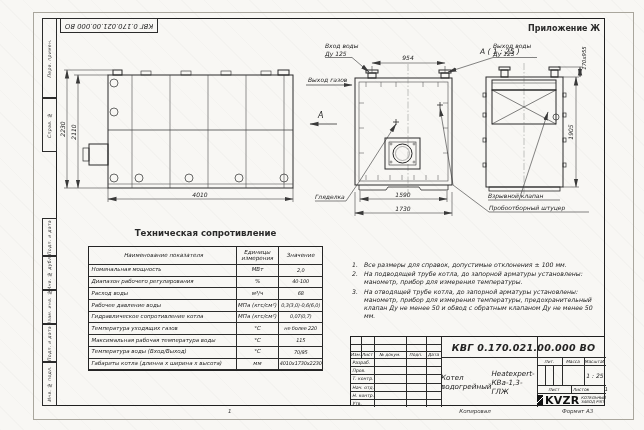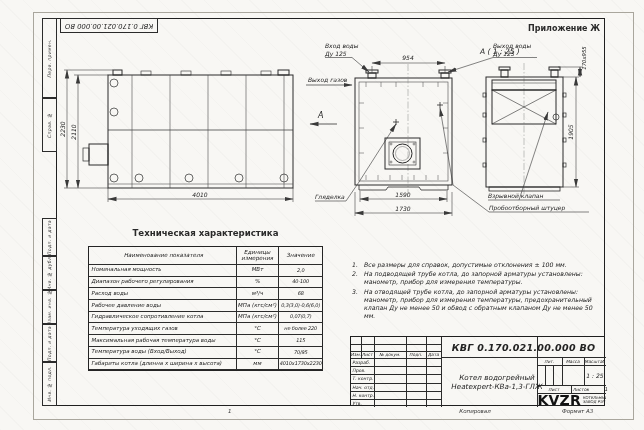--- a/index.html
+++ b/index.html
@@ -35,21 +35,21 @@
   .note .t{flex:1;font-size:6.2px;font-style:italic;color:#222;line-height:1.32;}
   
   #tb{left:350px;top:336px;width:255px;height:70px;border:1.5px solid #1f1f1f;}
   .tl{position:absolute;background:#2b2b2b;}
   .cell{position:absolute;display:flex;align-items:center;justify-content:center;font-style:italic;color:#222;overflow:hidden;}
   #tb-doc{font-size:9.5px;font-weight:600;letter-spacing:.3px;}
   .small{font-size:4.3px;}
   .role{justify-content:flex-start;padding-left:1.5px;font-size:4.5px;}
   #logo{gap:2px;}
   #logo .sq{width:10px;height:10px;background:#111;background-image:linear-gradient(135deg,#111 46%,#fff 46%,#fff 54%,#111 54%);}
-  #logo .kv{font-size:14px;font-weight:bold;font-style:normal;color:#111;letter-spacing:.2px;}
+  #logo .kv{font-size:11px;font-weight:bold;font-style:normal;color:#111;letter-spacing:.2px;}
   #logo .sub{display:flex;flex-direction:column;line-height:1.1;}
   #logo .sub span{font-size:3.8px;font-style:italic;color:#222;}
   .foot{font-size:5.5px;font-style:italic;color:#333;}
   svg text{font-family:"DejaVu Sans",sans-serif;font-style:italic;fill:#222;}
 </style>
 </head>
 <body>
 
 <div id="sheet">
 
@@ -264,21 +264,21 @@
       <line x1="432" y1="182" x2="504" y2="182" stroke="#333" stroke-width=".6"></line>
       <line x1="463" y1="182" x2="492" y2="94" stroke="#333" stroke-width=".6" marker-end="url(#arr)"></line>
     </g>
     <g>
       <text x="433" y="192" font-size="6">Пробоотборный штуцер</text>
       <line x1="433" y1="194" x2="533" y2="194" stroke="#333" stroke-width=".6"></line>
       <polyline points="433,194 397,167 384,90" fill="none" stroke="#333" stroke-width=".6" marker-end="url(#arr)"></polyline>
     </g>
   </svg>
 
-  <div id="spec-title" class="abs it">Техническая характеристика</div>
+  <div id="spec-title" class="abs it">Техническая сопротивление</div>
   <div id="spec" class="abs">
     <div class="c hd nm" style="justify-content:center;">Наименование показателя</div>
     <div class="c hd">Единицы измерения</div>
     <div class="c hd">Значение</div>
 
     <div class="c nm">Номинальная мощность</div>
     <div class="c">МВт</div>
     <div class="c vl">2,0</div>
 
     <div class="c nm">Диапазон рабочего регулирования</div>
@@ -363,21 +363,21 @@
 
     <div class="cell role" style="left:0;top:21px;width:23px;height:8px;">Разраб.</div>
     <div class="cell role" style="left:0;top:29px;width:23px;height:8px;">Пров.</div>
     <div class="cell role" style="left:0;top:37px;width:23px;height:9px;">Т. контр.</div>
     <div class="cell role" style="left:0;top:46px;width:23px;height:8px;">Нач. отд.</div>
     <div class="cell role" style="left:0;top:54px;width:23px;height:8px;">Н. контр.</div>
     <div class="cell role" style="left:0;top:62px;width:23px;height:8px;">Утв.</div>
 
     <div id="tb-doc" class="cell" style="left:90px;top:0;width:165px;height:20px;">КВГ 0.170.021.00.000 ВО</div>
 
-    <div class="cell" style="left:90px;top:20px;width:96px;height:50px;flex-direction:column;justify-content:center;line-height:1.25;font-size:7.2px;padding-left:8px;">
+    <div class="cell" style="left:90px;top:20px;width:96px;height:50px;flex-direction:row;justify-content:center;line-height:1.25;font-size:7.2px;">
       <span>Котел водогрейный</span>
       <span>Heatexpert-КВа-1,3-ГЛЖ</span>
     </div>
 
     <div class="cell small" style="left:186px;top:20px;width:25px;height:8px;">Лит.</div>
     <div class="cell small" style="left:211px;top:20px;width:22px;height:8px;">Масса</div>
     <div class="cell small" style="left:233px;top:20px;width:22px;height:8px;">Масштаб</div>
     <div class="cell" style="left:233px;top:28px;width:22px;height:20px;font-size:6px;">1 : 25</div>
 
     <div class="cell small" style="left:186px;top:48px;width:34px;height:8px;">Лист</div>

